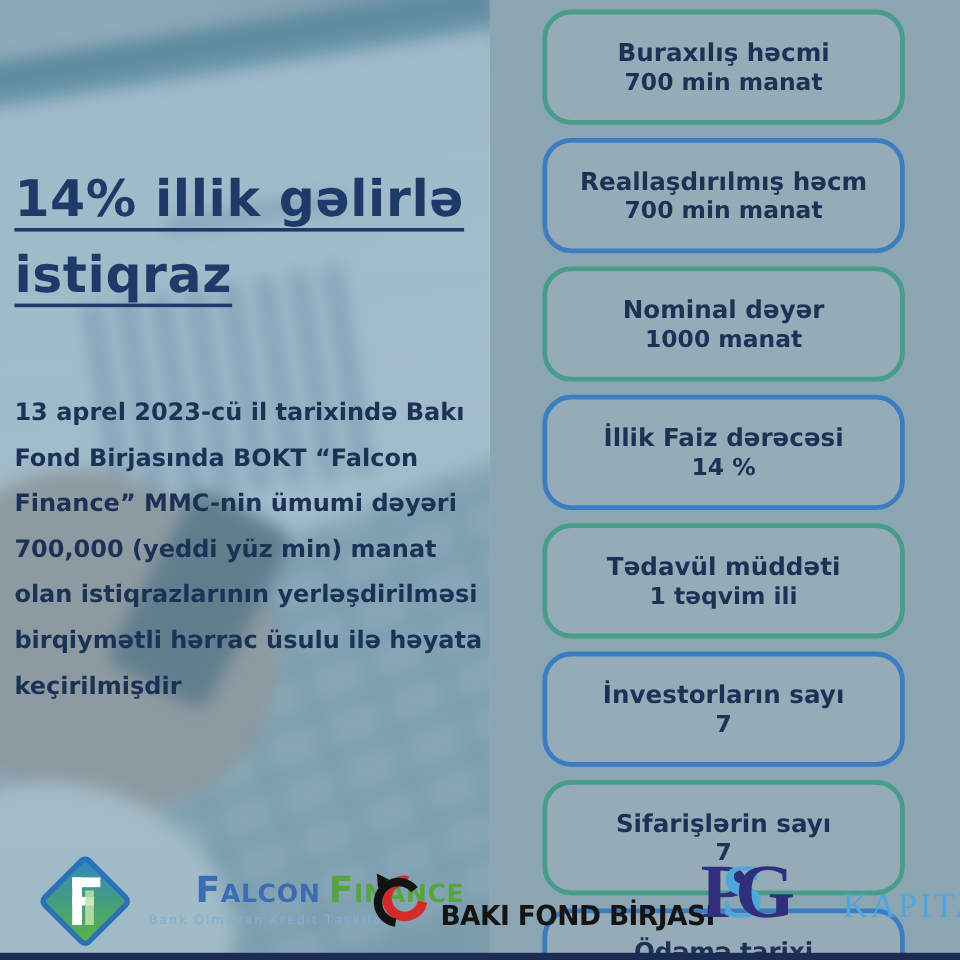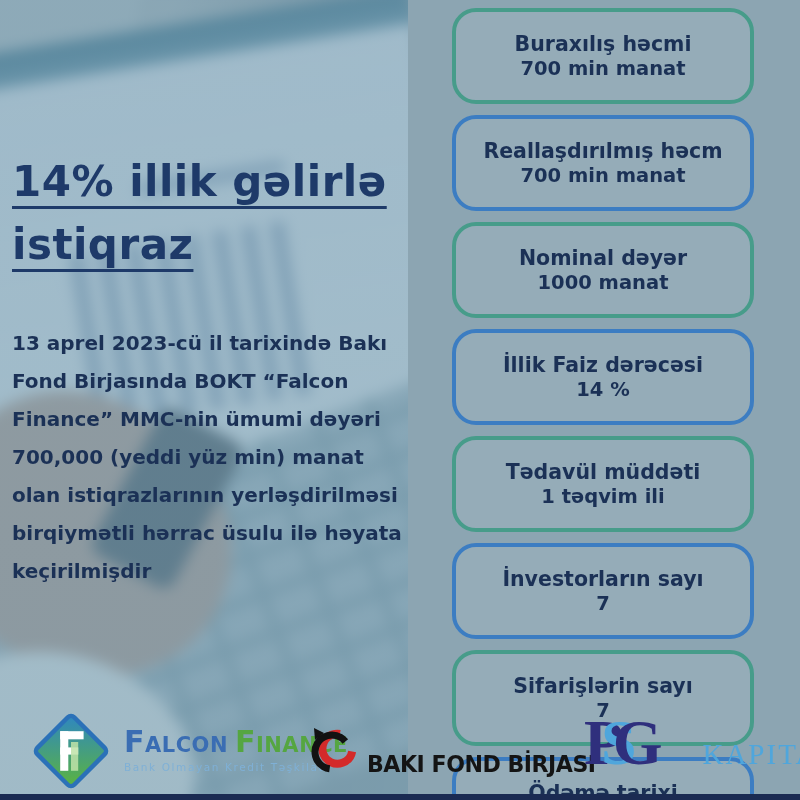--- a/index.html
+++ b/index.html
@@ -15,39 +15,39 @@
   .p-chart{position:absolute;left:95px;top:250px;width:230px;height:175px;transform:rotate(-9deg);background:repeating-linear-gradient(90deg,rgba(74,110,150,0.50) 0 15px,transparent 15px 29px);opacity:.8;}
   .p-chart-line{position:absolute;left:150px;top:185px;width:150px;height:14px;transform:rotate(-9deg);background:#8aa4bd;border-radius:7px;opacity:.7;}
   .p-keyboard{position:absolute;right:-90px;bottom:30px;width:460px;height:340px;transform:rotate(-21deg);background:#a7bcc8;
      background-image:repeating-linear-gradient(0deg,transparent 0 30px,#8fa9b6 30px 40px),repeating-linear-gradient(90deg,transparent 0 46px,#8fa9b6 46px 56px);border-radius:14px;}
   .p-hand{position:absolute;left:-50px;top:415px;width:300px;height:270px;background:#b3a49e;border-radius:45% 55% 50% 50%;transform:rotate(25deg);}
   .p-phone{position:absolute;left:135px;top:430px;width:92px;height:165px;background:#5d6e7a;border-radius:14px;transform:rotate(28deg);}
   .p-sleeve{position:absolute;left:-70px;bottom:-60px;width:280px;height:220px;background:#dde6ea;border-radius:50%;transform:rotate(15deg);}
   .photo-overlay{position:absolute;inset:0;background:linear-gradient(180deg,rgba(100,143,164,0.44),rgba(100,143,164,0.50));}
 
   
-  .title{position:absolute;left:12px;top:150px;width:400px;margin:0;color:#1E3A69;font-size:42px;line-height:63px;font-weight:bold;letter-spacing:.5px;text-decoration:underline;text-decoration-thickness:3px;text-underline-offset:10px;z-index:3;}
+  .title{position:absolute;left:12px;top:134px;width:400px;margin:0;color:#1E3A69;font-size:42px;line-height:63px;font-weight:bold;letter-spacing:.5px;text-decoration:underline;text-decoration-thickness:3px;text-underline-offset:10px;z-index:3;}
   .desc{position:absolute;left:12px;top:324px;width:398px;margin:0;color:#1B3156;font-size:20px;line-height:38px;font-weight:bold;z-index:3;}
 
   
   .cards-col{position:absolute;left:452px;top:8px;width:302px;display:flex;flex-direction:column;gap:11px;z-index:3;}
   .card{box-sizing:border-box;height:96px;border-radius:24px;background:rgba(255,255,255,0.08);display:flex;flex-direction:column;align-items:center;justify-content:center;gap:3px;border:4px solid transparent;}
   .card.teal{border-color:#479C8A;}
   .card.blue{border-color:#3C7DC2;}
   .card-label{color:#1B3156;font-size:20.5px;font-weight:bold;line-height:1.1;}
   .card-value{color:#1B3156;font-size:19.5px;font-weight:bold;line-height:1.1;}
 
   
   .footer{position:absolute;left:0;top:700px;width:800px;height:95px;z-index:4;}
   .falcon{position:absolute;left:26px;top:6px;display:flex;align-items:center;gap:8px;}
   .falcon-text{display:flex;flex-direction:column;}
   .falcon-name{line-height:26px;white-space:nowrap;}
   .falcon-word{display:inline-block;text-transform:uppercase;font-weight:bold;font-size:21px;letter-spacing:.5px;}
   .falcon-word::first-letter{font-size:30px;}
-  .falcon-word.blue{color:#3A6DB3;margin-right:7px;}
+  .falcon-word.blue{color:#3A6DB3;margin-right:7px;margin-left:39px;}
   .falcon-word.green{color:#55A641;}
   .falcon-tagline{font-size:10.5px;letter-spacing:1.6px;color:#7FB0D6;margin-top:1px;white-space:nowrap;}
 
   .bfb{position:absolute;left:308px;top:25px;display:flex;align-items:flex-end;gap:7px;}
   .bfb-name{font-size:23px;font-weight:bold;color:#141414;letter-spacing:-0.5px;transform:scaleX(.96);transform-origin:left;white-space:nowrap;}
 
   .psg{position:absolute;left:584px;top:8px;display:flex;align-items:baseline;font-family:"Liberation Serif","DejaVu Serif",serif;}
   .psg-letter{font-weight:bold;font-size:64px;line-height:70px;}
   .psg-p{color:#2F2F7D;}
   .psg-s{color:#4FA6DC;margin-left:-22px;}

